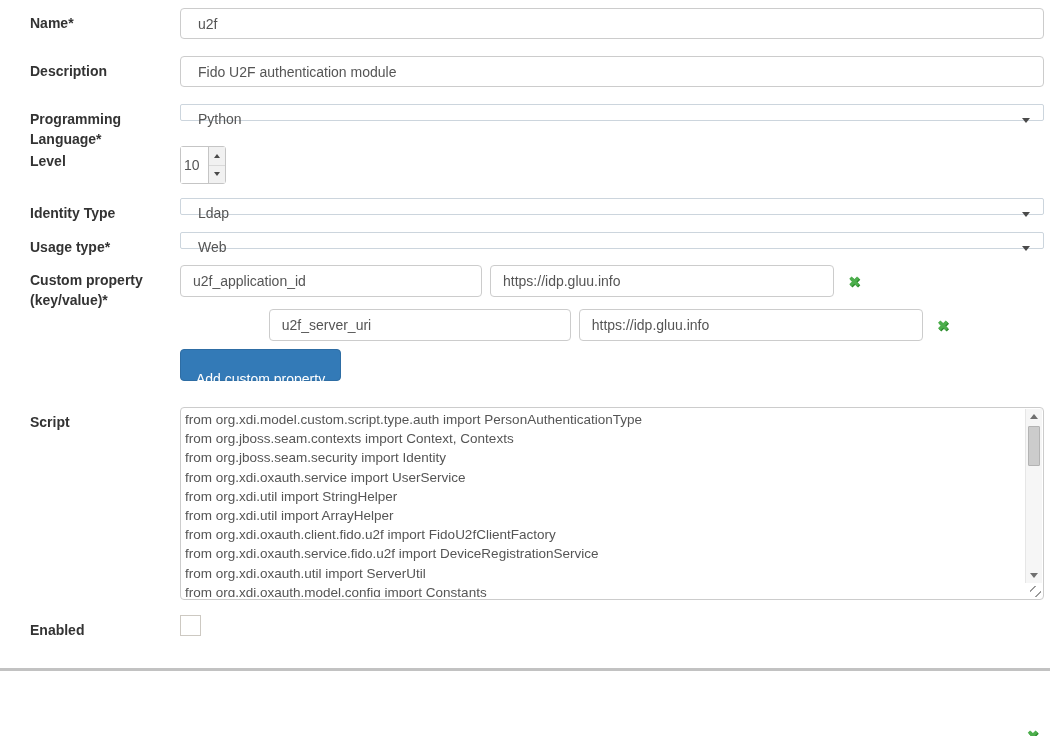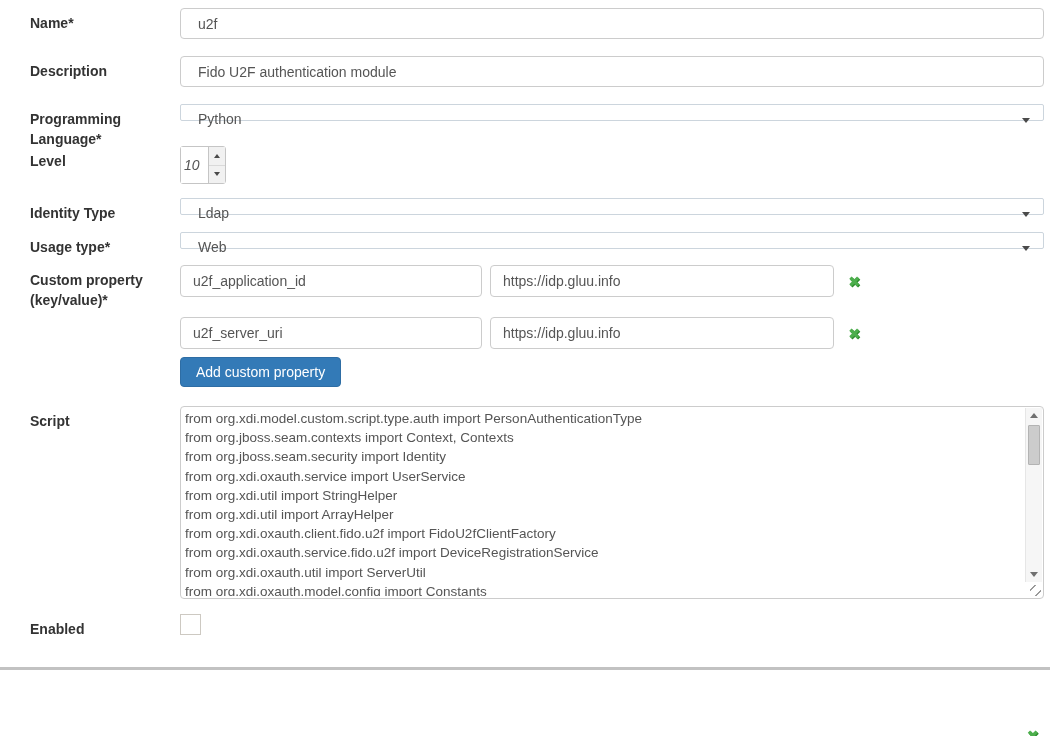--- a/index.html
+++ b/index.html
@@ -30,21 +30,21 @@
   }
   .select-arrow {
     position:absolute; right:13px; top:13px; width:0; height:0;
     border-left:4px solid transparent; border-right:4px solid transparent;
     border-top:5px solid #4a4a4a;
   }
 
   
   .spinner {
     display:flex; width:46px; height:38px; box-sizing:border-box;
-    border:1px solid #c5c5c5; border-radius:3px; background:#fff;font-style:italic;
+    border:1px solid #c5c5c5; border-radius:3px; background:#fff;
   }
   .spin-value {
     width:24px; font-size:14px; color:#555; line-height:36px;
     padding-left:3px; background:#fff;
   }
   .spin-buttons {
     flex:1; display:flex; flex-direction:column;
     border-left:1px solid #c5c5c5; background:#f1f1f1;
   }
   .spin-btn { flex:1; position:relative; cursor:pointer; }
@@ -69,21 +69,21 @@
   }
   .cp-key { width:302px; margin-right:8px; }
   .cp-val { width:344px; }
   .del-x {
     margin-left:14px; color:#4cae4c; font-size:15px; font-weight:bold;
     line-height:15px; cursor:pointer;
     text-shadow:1px 1px 0 #2d8c2d;
   }
   .btn-primary {
     display:inline-block; margin-left:162px; height:30px; box-sizing:border-box;
-    padding:0 15px; background:#337ab7; border:1px solid #2e6da4; border-radius:4px;
+    padding:15px 15px; background:#337ab7; border:1px solid #2e6da4; border-radius:4px;
     color:#fff; font-size:14px; line-height:28px; cursor:pointer;
     font-family:"Liberation Sans","DejaVu Sans",sans-serif;
   }
 
   
   .script-box {
     position:relative; margin-left:162px; height:193px; box-sizing:border-box;
     border:1px solid #ccc; border-radius:4px; background:#fff; overflow:hidden;
   }
   .script-content {
@@ -120,21 +120,21 @@
 
   .footer-divider { margin-top:32px; height:3px; background:#c2c2c2; }
   .partial-icon {
     position:absolute; right:11px; bottom:-9px; color:#4cae4c;
     font-size:15px; font-weight:bold; text-shadow:1px 1px 0 #2d8c2d;
   }
 
   
   .mb17 { margin-bottom:17px; } .mb25 { margin-bottom:25px; }
   .mb14 { margin-bottom:14px; } .mb16 { margin-bottom:16px; }
-  .mb12 { margin-bottom:20px; } .mb8  { margin-bottom:8px; }
+  .mb12 { margin-bottom:12px; } .mb8  { margin-bottom:8px;justify-content:center; }
   .mb19 { margin-bottom:19px; } .mb15 { margin-bottom:15px; }
 </style>
 </head>
 <body>
 
 <div class="form">
 
   <div class="row mb17">
     <div class="flabel">Name*</div>
     <div class="control">

